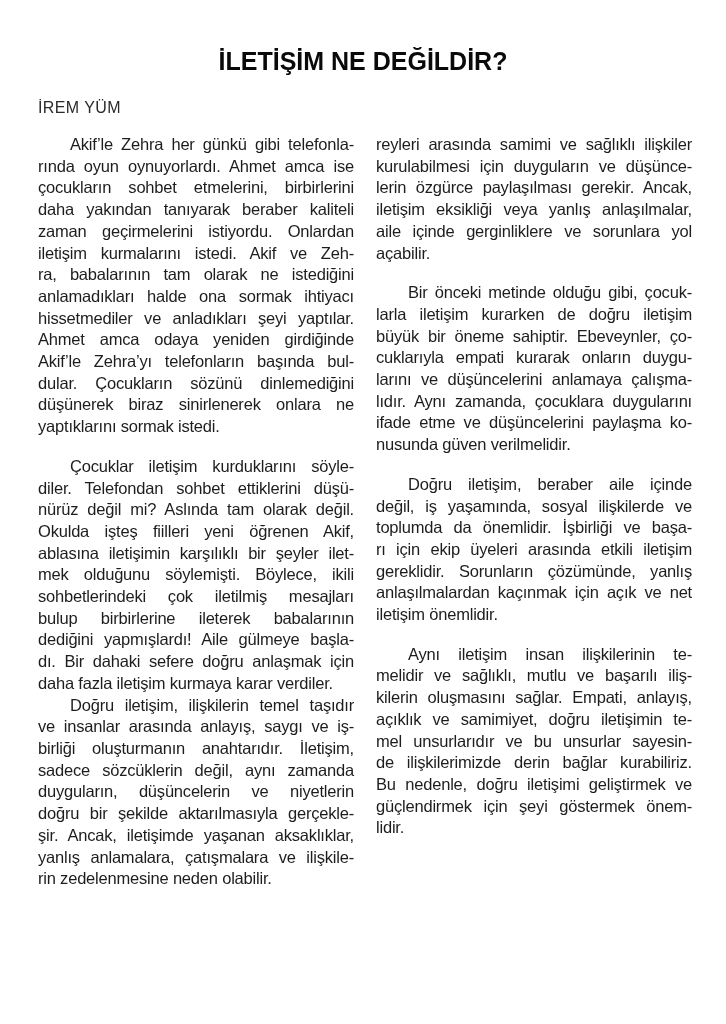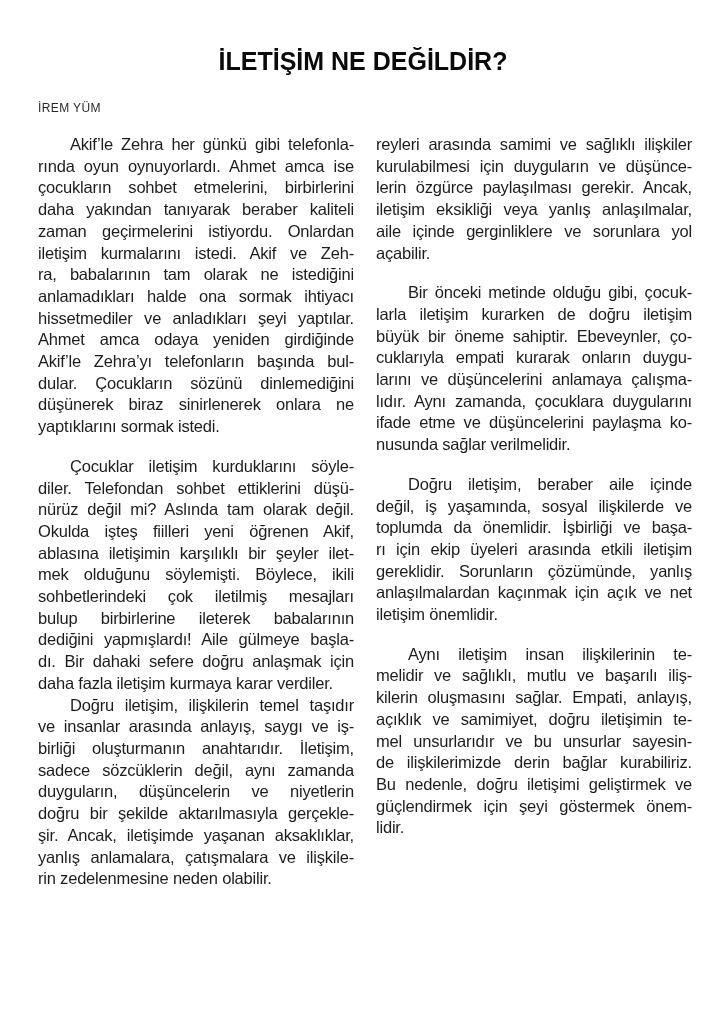--- a/index.html
+++ b/index.html
@@ -17,21 +17,21 @@
     margin: 0;
     padding-top: 46px;
     text-align: center;
     font-size: 25px;
     line-height: 30px;
     font-weight: 700;
     color: #0a0a0a;
   }
   .author {
     margin: 22px 0 0 38px;
-    font-size: 12px;
+    font-size: 16px;
     line-height: 20px;
     letter-spacing: 0.4px;
     color: #2a2a2a;
   }
   .columns {
     display: flex;
     margin: 16px 34px 0 38px;
     gap: 22px;
   }
   .col { width: 320px; }
@@ -121,21 +121,21 @@
           <div class="line last">açabilir.</div>
         </div>
         <div class="para gap">
           <div class="line ind">Bir önceki metinde olduğu gibi, çocuk-</div>
           <div class="line">larla iletişim kurarken de doğru iletişim</div>
           <div class="line">büyük bir öneme sahiptir. Ebeveynler, ço-</div>
           <div class="line">cuklarıyla empati kurarak onların duygu-</div>
           <div class="line">larını ve düşüncelerini anlamaya çalışma-</div>
           <div class="line">lıdır. Aynı zamanda, çocuklara duygularını</div>
           <div class="line">ifade etme ve düşüncelerini paylaşma ko-</div>
-          <div class="line last">nusunda sağlar verilmelidir.</div>
+          <div class="line last">nusunda güven verilmelidir.</div>
         </div>
         <div class="para gap">
           <div class="line ind">Doğru iletişim, beraber aile içinde</div>
           <div class="line">değil, iş yaşamında, sosyal ilişkilerde ve</div>
           <div class="line">toplumda da önemlidir. İşbirliği ve başa-</div>
           <div class="line">rı için ekip üyeleri arasında etkili iletişim</div>
           <div class="line">gereklidir. Sorunların çözümünde, yanlış</div>
           <div class="line">anlaşılmalardan kaçınmak için açık ve net</div>
           <div class="line last">iletişim önemlidir.</div>
         </div>

